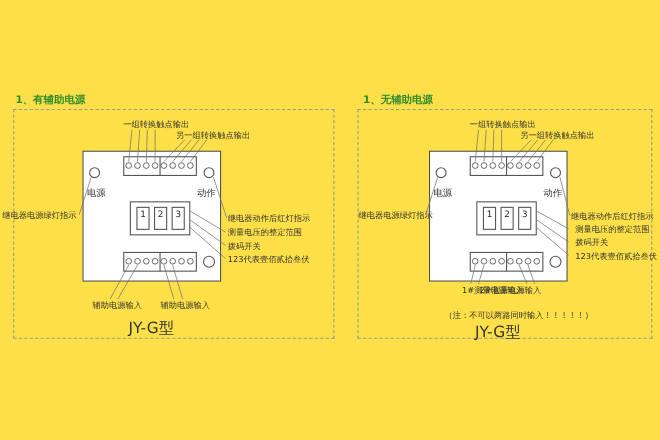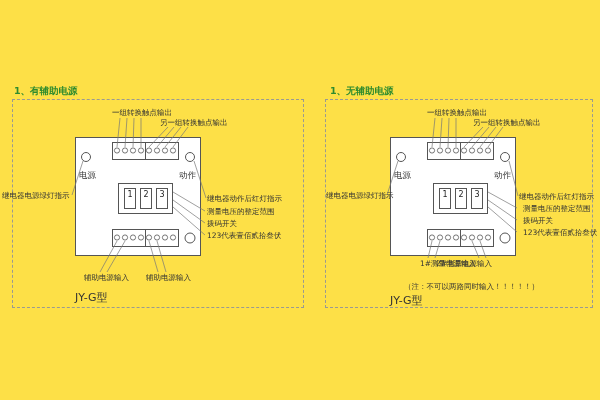--- a/index.html
+++ b/index.html
@@ -3,21 +3,21 @@
 <meta charset="utf-8">
 <style>
   * { margin:0; padding:0; box-sizing:border-box; }
   html,body { background:#eeeeea; }
   body { font-family:"DejaVu Sans", sans-serif; }
   .stage { position:relative; width:600px; height:400px; background:#fde047; overflow:hidden; }
   .dashed-box { position:absolute; border:1px dashed #9a9a92; }
   .title { position:absolute; font-size:9.5px; font-weight:bold; color:#2e8b2e; white-space:nowrap; }
   .ann { position:absolute; font-size:7.5px; color:#333; white-space:nowrap; }
   .dev-label { position:absolute; font-size:8.5px; color:#333; white-space:nowrap; }
-  .model { position:absolute; font-size:11px; color:#333; }
+  .model { position:absolute; font-size:14px; color:#333; text-align:center; }
   .dip-digits { position:absolute; display:flex; justify-content:space-around; font-size:8px; color:#222; }
   svg.overlay { position:absolute; left:0; top:0; }
 </style>
 </head>
 <body>
 
 <div class="stage">
 
   <div class="dashed-box" style="left:12px; top:99px; width:292px; height:209px;"></div>
   <div class="dashed-box" style="left:325px; top:99px; width:268px; height:209px;"></div>

